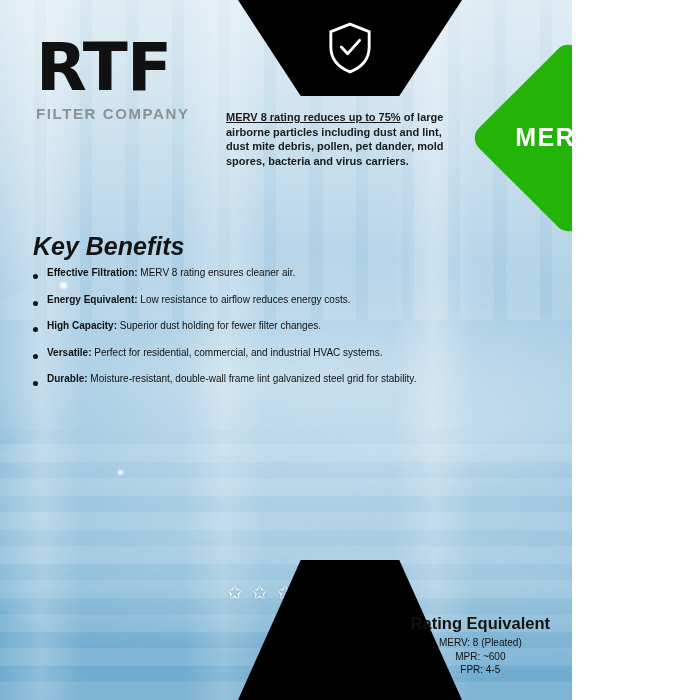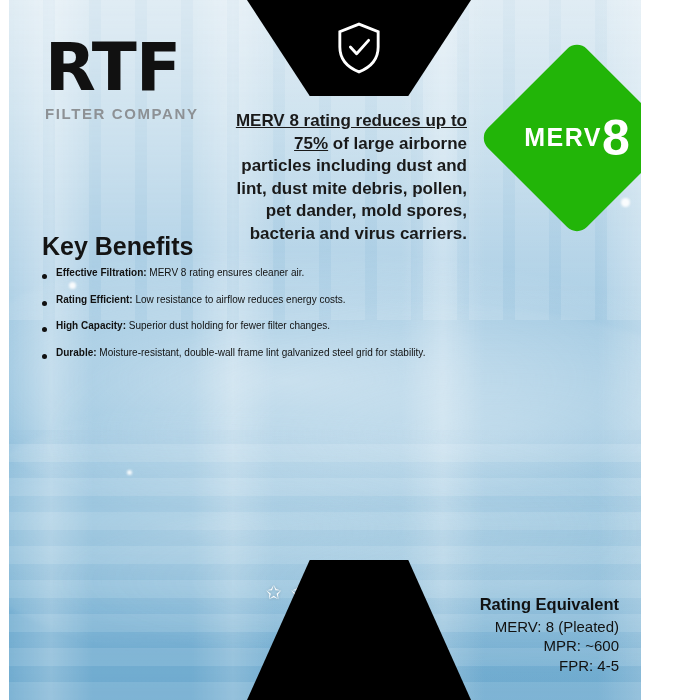--- a/index.html
+++ b/index.html
@@ -4,24 +4,23 @@
 <style>
   * { box-sizing: border-box; }
   html, body {
     margin: 0; padding: 0;
     width: 700px; height: 700px;
     font-family: "Liberation Sans", sans-serif;
     overflow: hidden;
   }
   #page {
     position: relative;
-    width: 632px; height: 700px;
+    width: 572px; height: 700px;
     background: linear-gradient(180deg, #cfe2ee 0%, #bcd8e9 18%, #a9cde4 34%, #9cc6e0 48%, #8fbfdc 62%, #7fb6d6 78%, #6fabd0 100%);
     overflow: hidden;
-    margin-left: 9px;
   }
 
   
   .bg-window {
     position: absolute; left: 0; top: 0; width: 700px; height: 700px;
     background:
       linear-gradient(90deg, rgba(255,255,255,0.0) 0%, rgba(255,255,255,0.35) 6%, rgba(255,255,255,0.0) 12%),
       linear-gradient(90deg, rgba(255,255,255,0.0) 26%, rgba(255,255,255,0.30) 32%, rgba(255,255,255,0.0) 38%),
       linear-gradient(90deg, rgba(255,255,255,0.0) 56%, rgba(255,255,255,0.32) 62%, rgba(255,255,255,0.0) 68%),
       linear-gradient(90deg, rgba(255,255,255,0.0) 84%, rgba(255,255,255,0.30) 90%, rgba(255,255,255,0.0) 96%);
@@ -83,22 +82,22 @@
   }
   .logo-sub {
     font-family: "Liberation Sans", sans-serif;
     font-size: 15px; font-weight: 700; letter-spacing: 1.6px;
     color: #8d9195; margin-top: 6px;
   }
 
   
   .merv-blurb {
     position: absolute; left: 226px; top: 110px; width: 232px;
-    text-align: right;
-    font-size: 17px; line-height: 1.33; color: #1a1a1a; font-weight: 600;
+    text-align: left;
+    font-size: 11px; line-height: 1.33; color: #1a1a1a; font-weight: 600;
   }
   .merv-blurb .u { text-decoration: underline; }
 
   
   .diamond-wrap {
     position: absolute; left: 474px; top: 44px; width: 188px; height: 188px;
   }
   .diamond {
     position: absolute; left: 24px; top: 24px; width: 140px; height: 140px;
     background: #22b508;
@@ -113,21 +112,21 @@
     font-size: 25px; font-weight: 700; letter-spacing: 1.5px; line-height: 1;
     margin-bottom: 2px;
   }
   .diamond-text .n {
     font-size: 50px; font-weight: 700; line-height: 1;
   }
 
   
   .benefits-title {
     position: absolute; left: 33px; top: 232px;
-    font-size: 25px; font-weight: 800; color: #141414;
+    font-size: 25px; font-weight: 800; color: #141414; font-style: italic;
   }
   .benefits {
     position: absolute; left: 33px; top: 266px; width: 630px;
   }
   .b-item {
     display: flex; align-items: center;
     margin-bottom: 13px;
     font-size: 10px; line-height: 1.36; color: #111;
   }
   .b-dot {
@@ -139,27 +138,27 @@
 
   
   .stars {
     position: absolute; left: 0; right: 0; bottom: 96px;
     text-align: center; color: #fff; font-size: 19px; letter-spacing: 2px;
     text-shadow: 0 0 3px rgba(0,0,0,.25);
   }
 
   
   .rating {
-    position: absolute; right: 22px; bottom: 24px; text-align: right;
+    position: absolute; right: 22px; bottom: 24px; text-align: center;
     color: #111;
   }
   .rating h4 {
     margin: 0 0 3px 0; font-size: 16.5px; font-weight: 800;
   }
-  .rating div { font-size: 15px; line-height: 1.32; }
+  .rating div { font-size: 10px; line-height: 1.32; }
 </style>
 </head>
 <body>
 
 <div id="page">
 
   <div class="bg-window"></div>
   <div class="bg-room"></div>
   <div class="bg-floor"></div>
   <div class="wave w1"></div>
@@ -196,25 +195,29 @@
   </div>
 
   <div class="benefits-title">Key Benefits</div>
   <div class="benefits">
     <div class="b-item">
       <span class="b-dot"></span>
       <span class="b-text"><b>Effective Filtration:</b><span> MERV 8 rating ensures cleaner air.</span></span>
     </div>
     <div class="b-item">
       <span class="b-dot"></span>
-      <span class="b-text"><b>Rating Efficient:</b><span> Low resistance to airflow reduces energy costs.</span></span>
+      <span class="b-text"><b>Energy Equivalent:</b><span> Low resistance to airflow reduces energy costs.</span></span>
     </div>
     <div class="b-item">
       <span class="b-dot"></span>
       <span class="b-text"><b>High Capacity:</b><span> Superior dust holding for fewer filter changes.</span></span>
+    </div>
+    <div class="b-item">
+      <span class="b-dot"></span>
+      <span class="b-text"><b>Versatile:</b><span> Perfect for residential, commercial, and industrial HVAC systems.</span></span>
     </div>
     <div class="b-item">
       <span class="b-dot"></span>
       <span class="b-text"><b>Durable:</b><span> Moisture-resistant, double-wall frame lint galvanized steel grid for stability.</span></span>
     </div>
   </div>
 
   <div class="stars">✩ ✩ ✩ ✩ ✩</div>
 
   <div class="wedge-bottom"></div>

